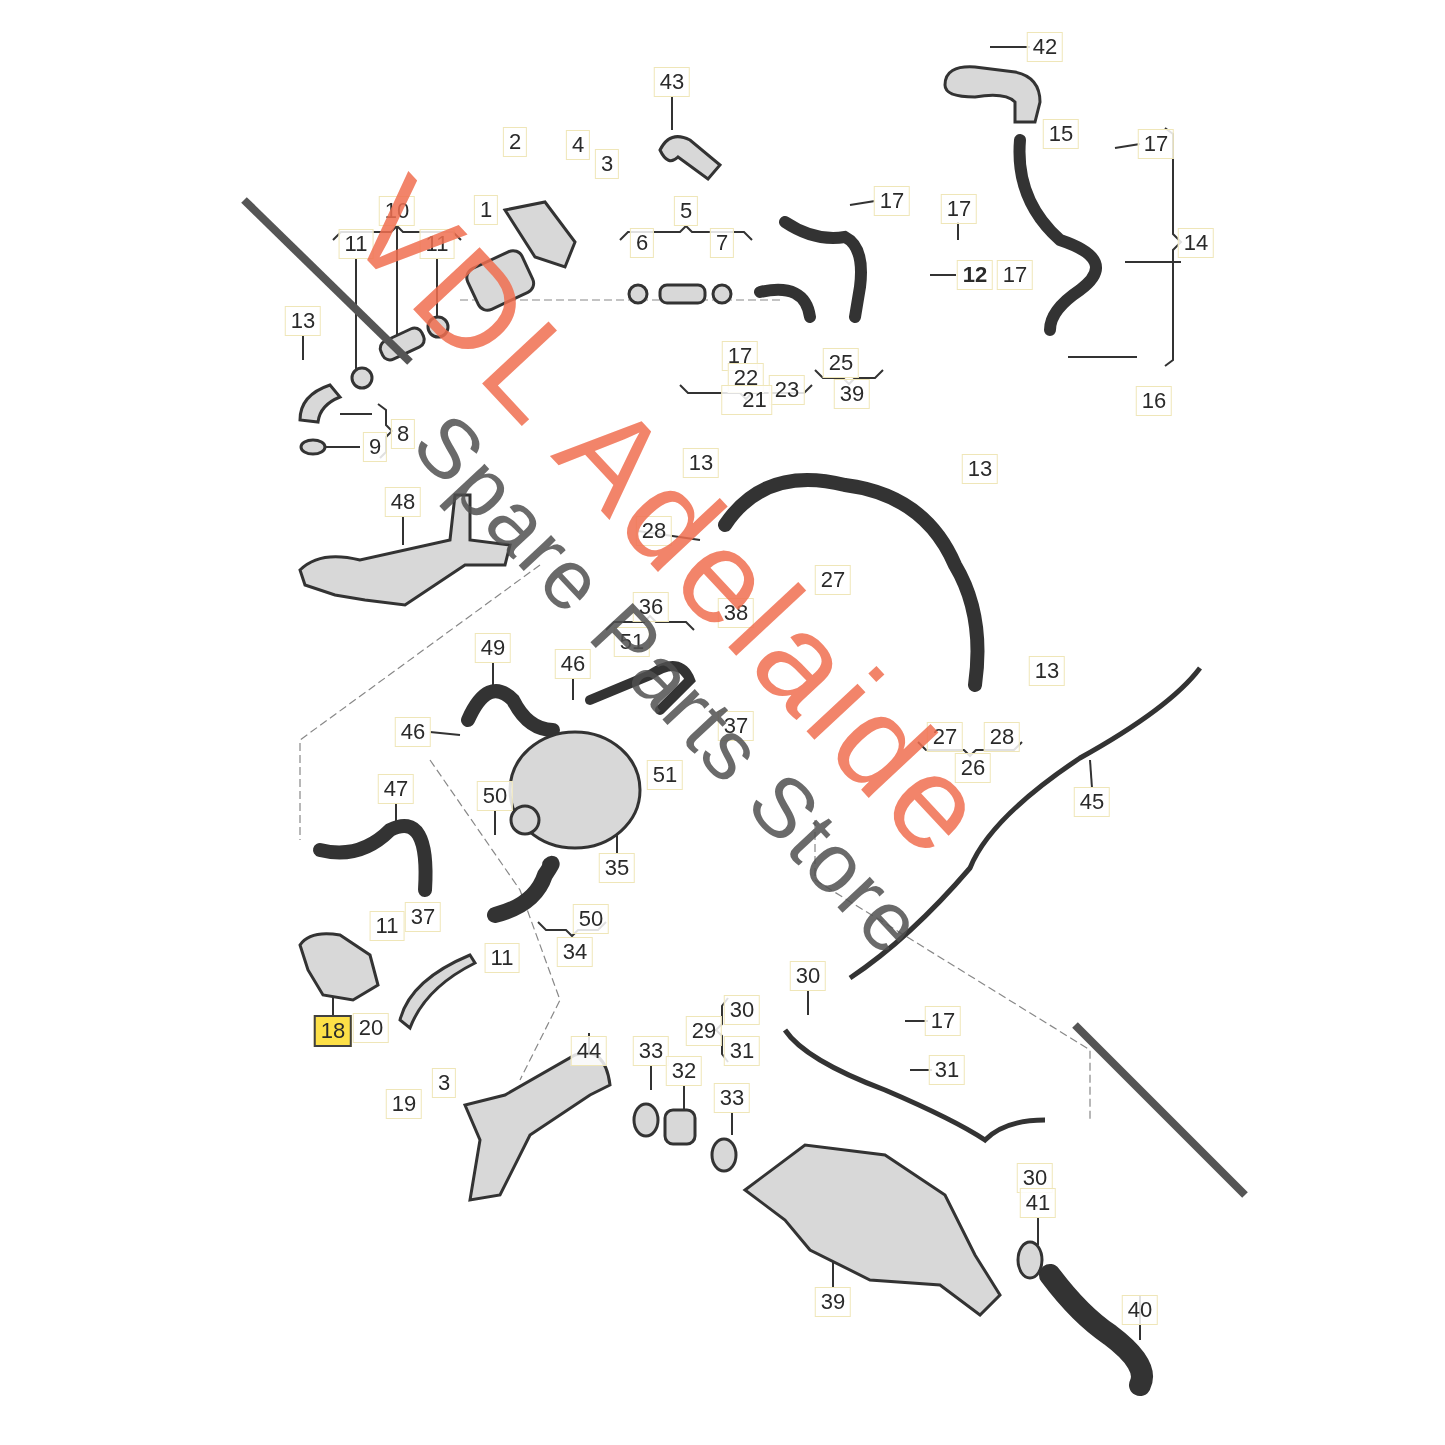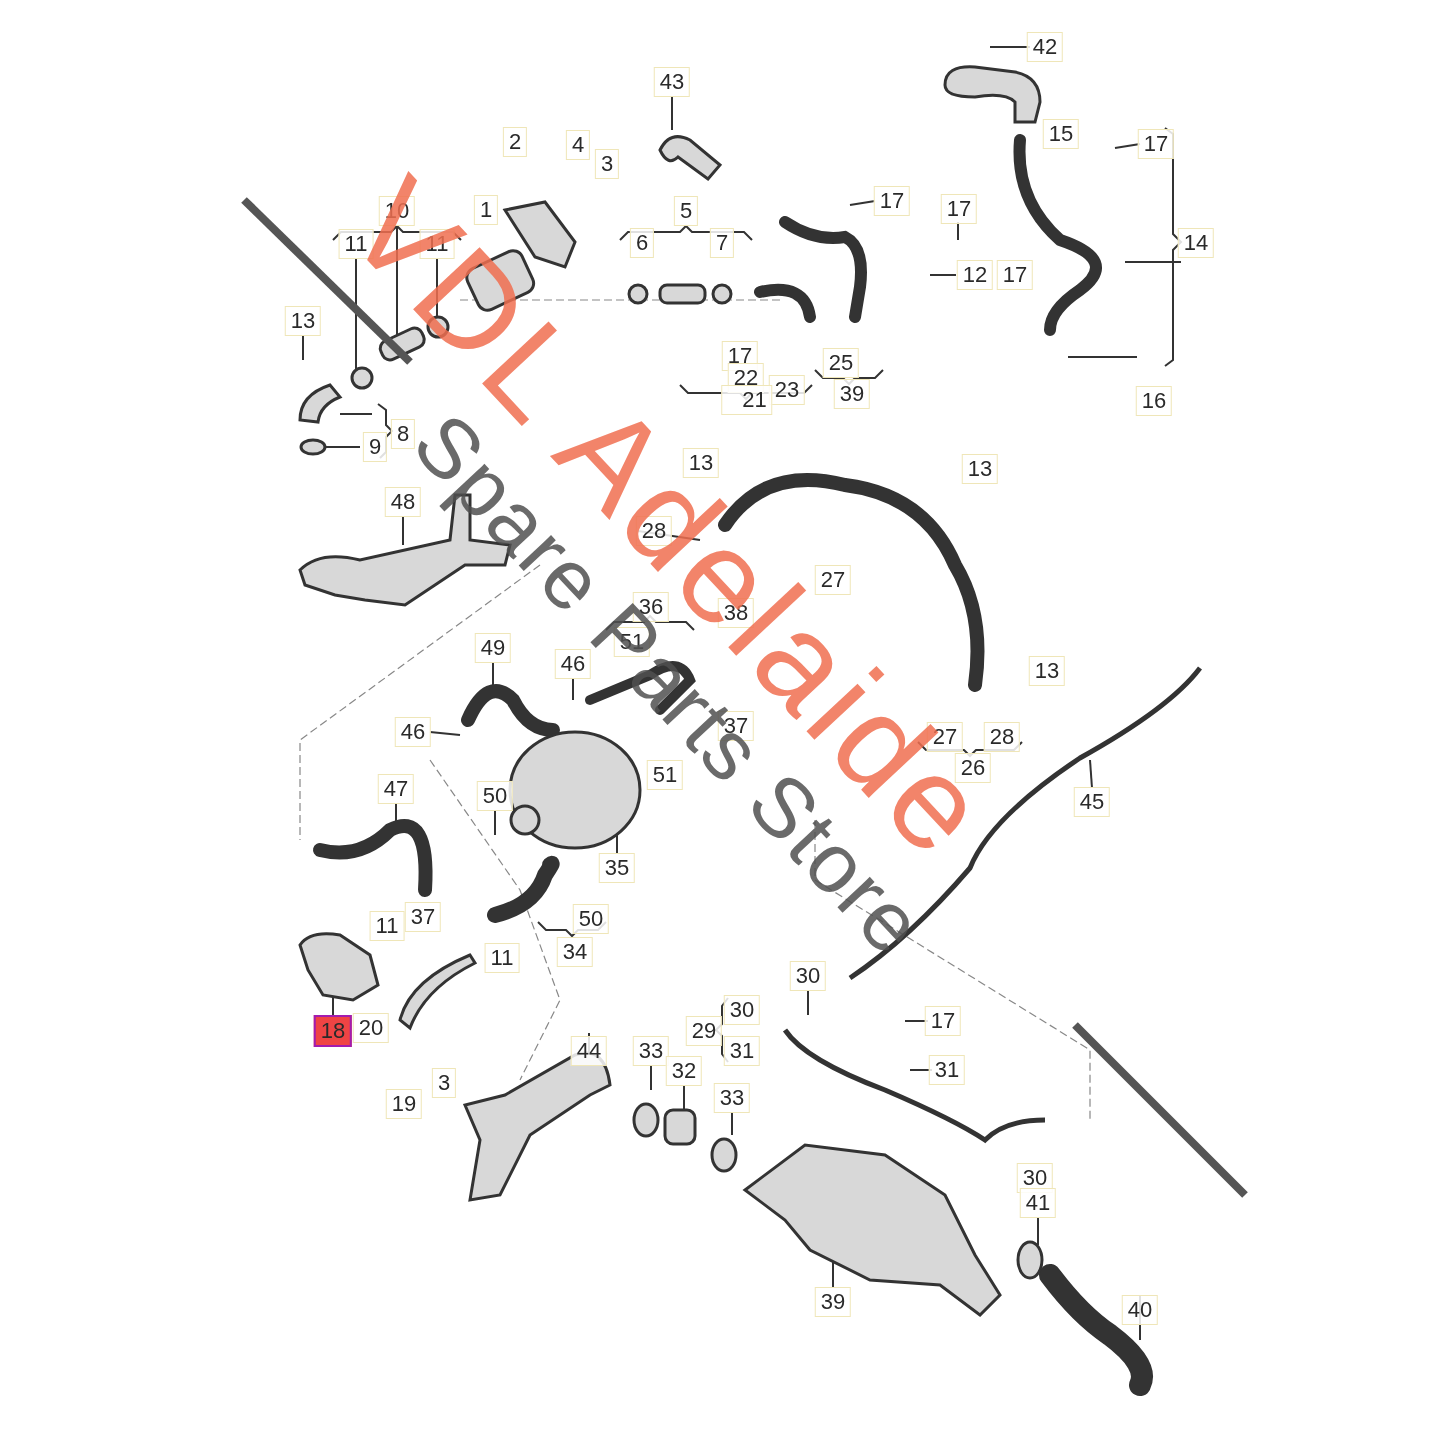--- a/index.html
+++ b/index.html
@@ -1,19 +1,19 @@
 <!DOCTYPE html>
 <html><head>
 <meta charset="utf-8">
 <style>
   html, body { margin:0; padding:0; background:#ffffff; }
   body { width:1445px; height:1445px; position:relative; overflow:hidden; font-family:"Liberation Sans", sans-serif; }
   #diagram { position:absolute; left:0; top:0; width:1445px; height:1445px; }
   .callout { position:absolute; transform:translate(-50%,-50%); font-family:"Liberation Sans", sans-serif; font-size:22px; color:#2a2a2a; background:rgba(255,255,255,0.85); border:1px solid #efe6b8; padding:2px 5px; line-height:24px; white-space:nowrap; }
-  .callout.highlight { background:#ef4444; border:2px solid #a21caf; }
+  .callout.highlight { background:#fde047; border:2px solid #404040; }
   .wm { position:absolute; white-space:nowrap; transform-origin:0 0; font-family:"Liberation Sans", sans-serif; }
   .wm-brand { color:rgba(240,110,80,0.85); font-size:132px; left:430px; top:150px; transform:rotate(47deg); letter-spacing:6px; }
   .wm-sub { color:rgba(80,80,80,0.85); font-size:84px; left:465px; top:395px; transform:rotate(47deg); letter-spacing:2px; }
 </style>
 </head>
 <body>
 
 <svg id="diagram" viewBox="0 0 1445 1445" xmlns="http://www.w3.org/2000/svg">
   <g fill="none" stroke="#333" stroke-width="2">
 
@@ -149,21 +149,21 @@
     <div class="callout" style="left: 397px; top: 211px;">10</div>
     <div class="callout" style="left: 486px; top: 210px;">1</div>
     <div class="callout" style="left: 686px; top: 211px;">5</div>
     <div class="callout" style="left: 892px; top: 201px;">17</div>
     <div class="callout" style="left: 959px; top: 209px;">17</div>
     <div class="callout" style="left: 356px; top: 244px;">11</div>
     <div class="callout" style="left: 437px; top: 244px;">11</div>
     <div class="callout" style="left: 642px; top: 243px;">6</div>
     <div class="callout" style="left: 722px; top: 243px;">7</div>
     <div class="callout" style="left: 1196px; top: 243px;">14</div>
-    <div class="callout" style="left: 975px; top: 275px;">12</div>
+    <div class="callout" style="left: 975px; top: 275px; font-weight: bold;">12</div>
     <div class="callout" style="left: 1015px; top: 275px;">17</div>
     <div class="callout" style="left: 303px; top: 321px;">13</div>
     <div class="callout" style="left: 740px; top: 356px;">17</div>
     <div class="callout" style="left: 714px; top: 378px; margin-left: 32px;">22</div>
     <div class="callout" style="left: 787px; top: 378px; margin-top: 12px;">23</div>
     <div class="callout" style="left: 841px; top: 363px;">25</div>
     <div class="callout" style="left: 1154px; top: 357px; margin-top: 44px;">16</div>
     <div class="callout" style="left: 852px; top: 394px;">39</div>
     <div class="callout" style="left: 747px; top: 400px; padding-left: 20px;">21</div>
     <div class="callout" style="left: 403px; top: 434px;">8</div>

